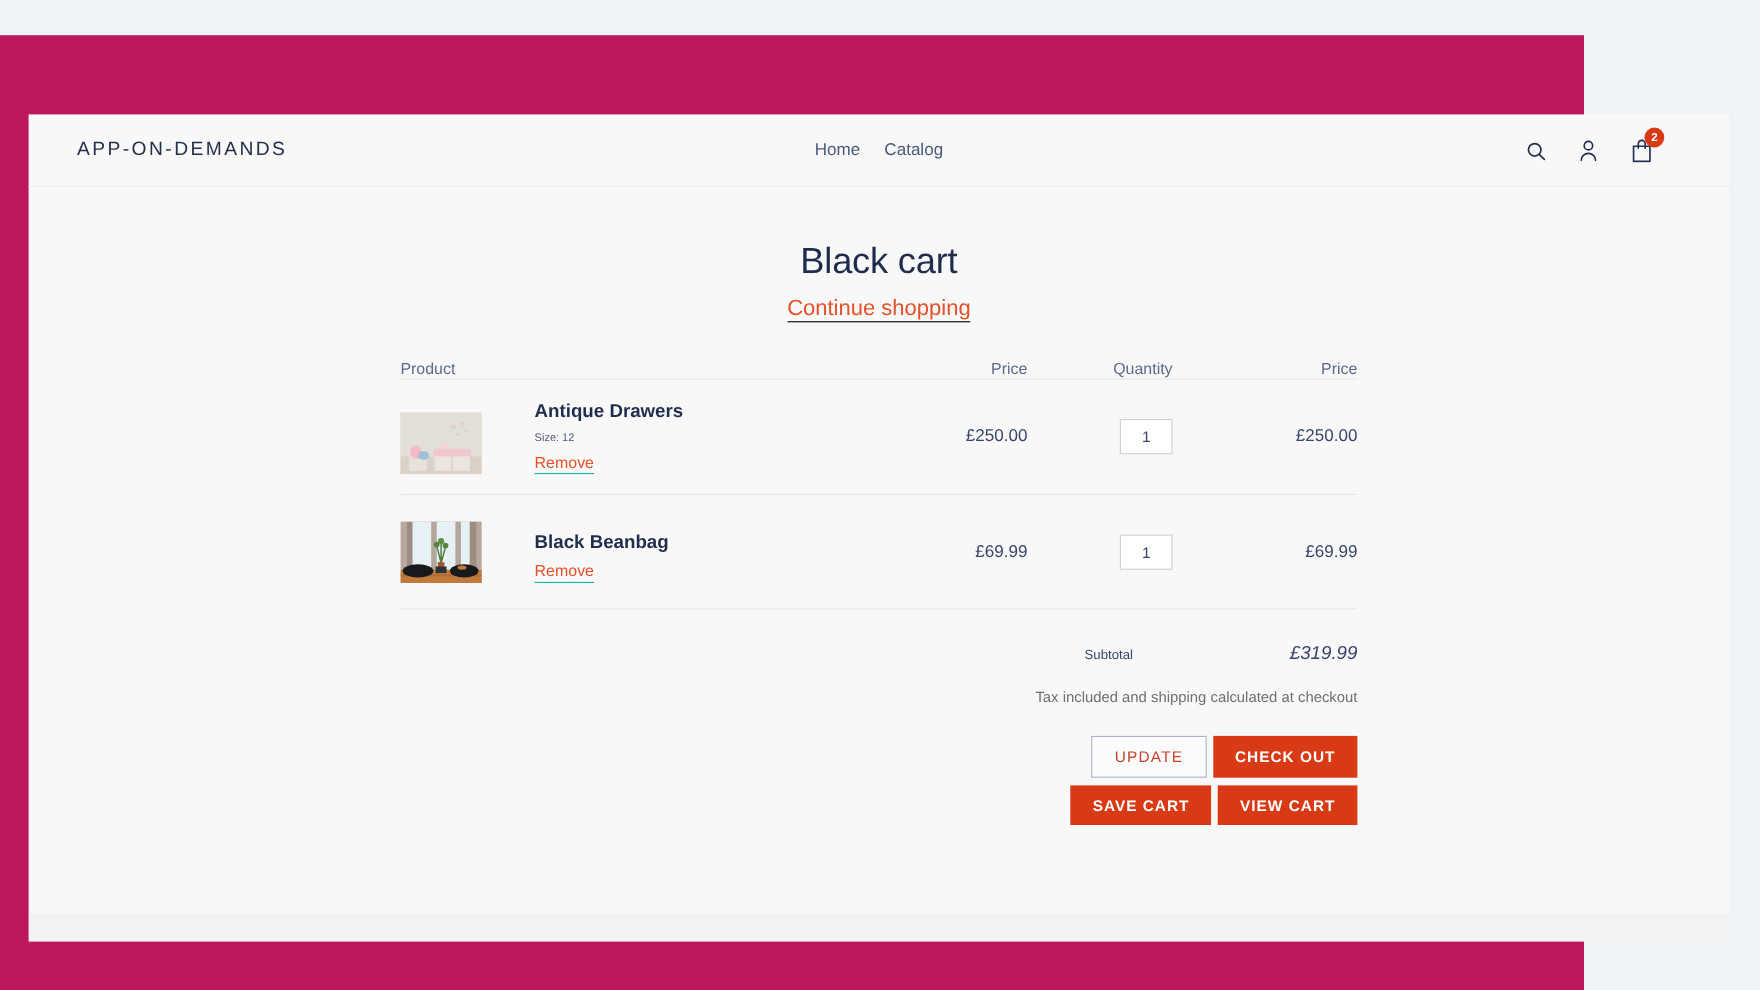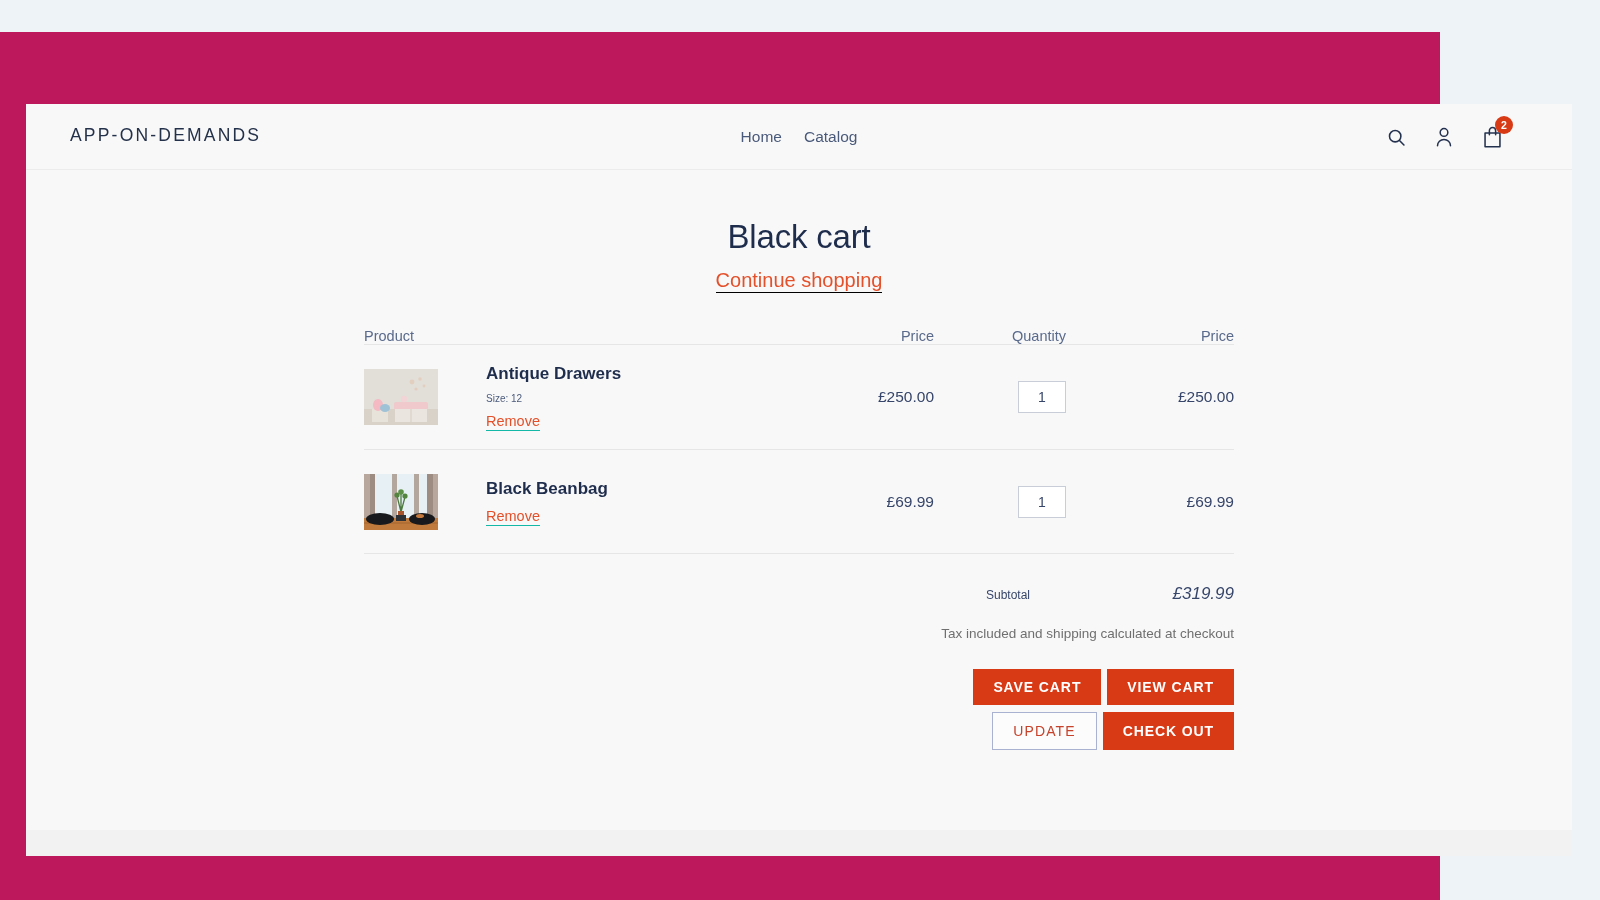--- a/index.html
+++ b/index.html
@@ -105,21 +105,21 @@
   .col-price   { width: 150px; text-align: right; }
   .col-qty     { width: 150px; text-align: right; padding-right: 18px; }
   .col-total   { width: 150px; text-align: right; }
 
   .cart-row {
     display: flex; align-items: center;
     padding: 18px 0;
     border-bottom: 1px solid #e6e6e6;
     min-height: 104px;
   }
-  .product-cell { flex: 1; display: flex; align-items: center; }
+  .product-cell { flex: 1; display: flex; align-items: flex-end; }
   .thumb {
     width: 74px; height: 56px;
     flex: none;
     overflow: hidden;
     background: #ded9d2;
   }
   .thumb svg { display: block; }
   .prod-info { margin-left: 48px; }
   .prod-title {
     font-size: 17px; font-weight: 700; color: #1f2d4d;
@@ -343,26 +343,26 @@
 
         <div class="subtotal-line">
           <span class="subtotal-label">Subtotal</span>
           <span class="subtotal-value">£319.99</span>
         </div>
 
         <div class="tax-note">Tax included and shipping calculated at checkout</div>
 
         <div class="btn-rows">
           <div class="btn-row">
+            <button class="btn btn-outline">UPDATE</button>
+            <button class="btn btn-solid">CHECK OUT</button>
+          </div>
+          <div class="btn-row">
             <button class="btn btn-solid">SAVE CART</button>
             <button class="btn btn-solid">VIEW CART</button>
-          </div>
-          <div class="btn-row">
-            <button class="btn btn-outline">UPDATE</button>
-            <button class="btn btn-solid">CHECK OUT</button>
           </div>
         </div>
 
       </div>
     </div>
   </div>
 
   <div class="footer-strip"></div>
 </div>
 

